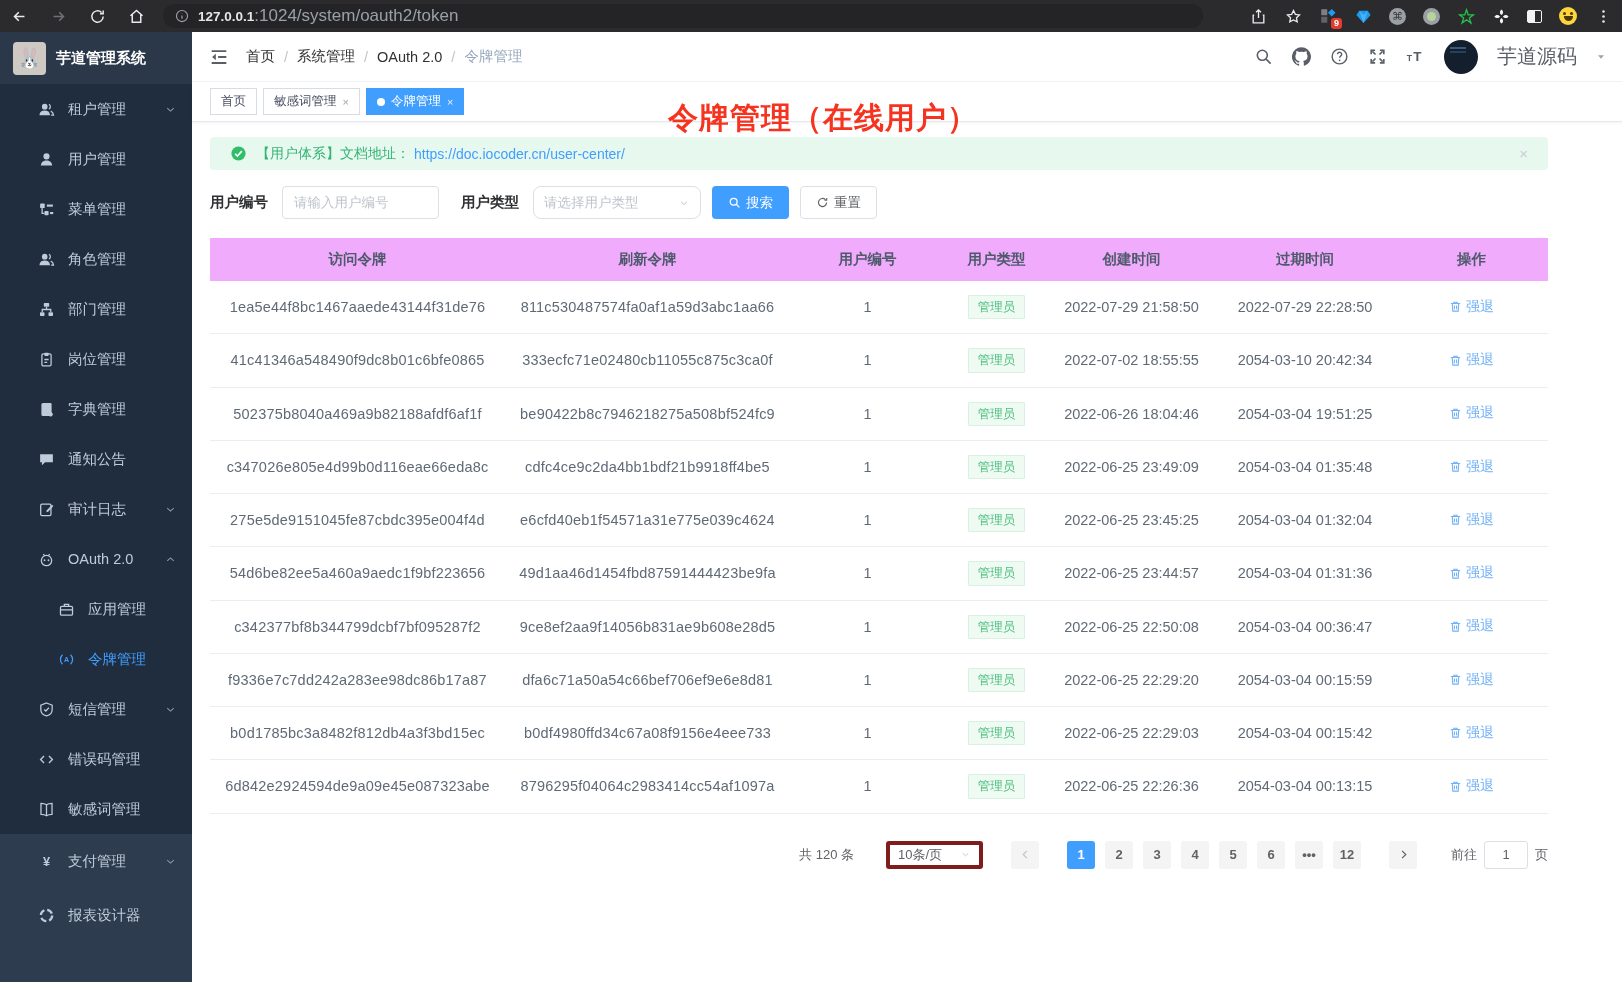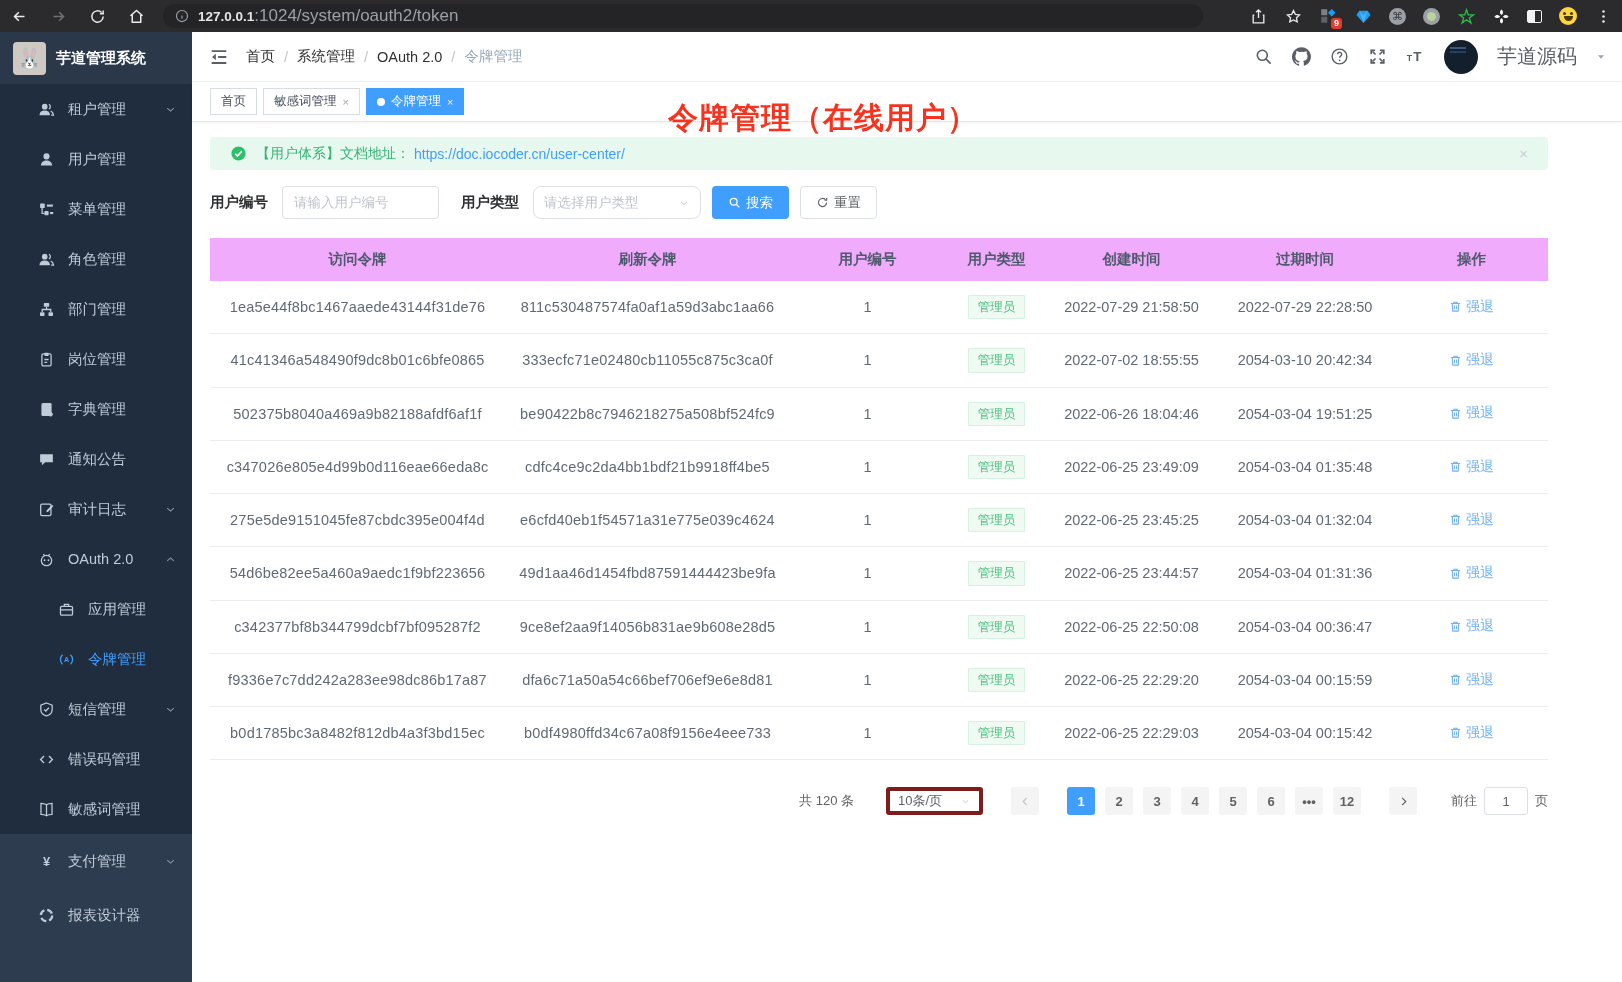--- a/index.html
+++ b/index.html
@@ -588,20 +588,34 @@
                   <span>强退</span>
                 </span></td>
             </tr>
             <tr>
               <td>b0d1785bc3a8482f812db4a3f3bd15ec</td>
               <td>b0df4980ffd34c67a08f9156e4eee733</td>
               <td>1</td>
               <td><span class="tag">管理员</span></td>
               <td>2022-06-25 22:29:03</td>
               <td>2054-03-04 00:15:42</td>
+              <td><span class="act-link">
+                  <svg viewBox="0 0 24 24">
+                    <path d="M3.5 6.5h17M9 6.5V4h6v2.5M6 6.5l1 14h10l1-14M10 10v7M14 10v7" fill="none" stroke="currentColor" stroke-width="2"></path>
+                  </svg>
+                  <span>强退</span>
+                </span></td>
+            </tr>
+            <tr>
+              <td>6d842e2924594de9a09e45e087323abe</td>
+              <td>8796295f04064c2983414cc54af1097a</td>
+              <td>1</td>
+              <td><span class="tag">管理员</span></td>
+              <td>2022-06-25 22:26:36</td>
+              <td>2054-03-04 00:13:15</td>
               <td><span class="act-link">
                   <svg viewBox="0 0 24 24">
                     <path d="M3.5 6.5h17M9 6.5V4h6v2.5M6 6.5l1 14h10l1-14M10 10v7M14 10v7" fill="none" stroke="currentColor" stroke-width="2"></path>
                   </svg>
                   <span>强退</span>
                 </span></td>
             </tr>
           </tbody>
       </table>
 

